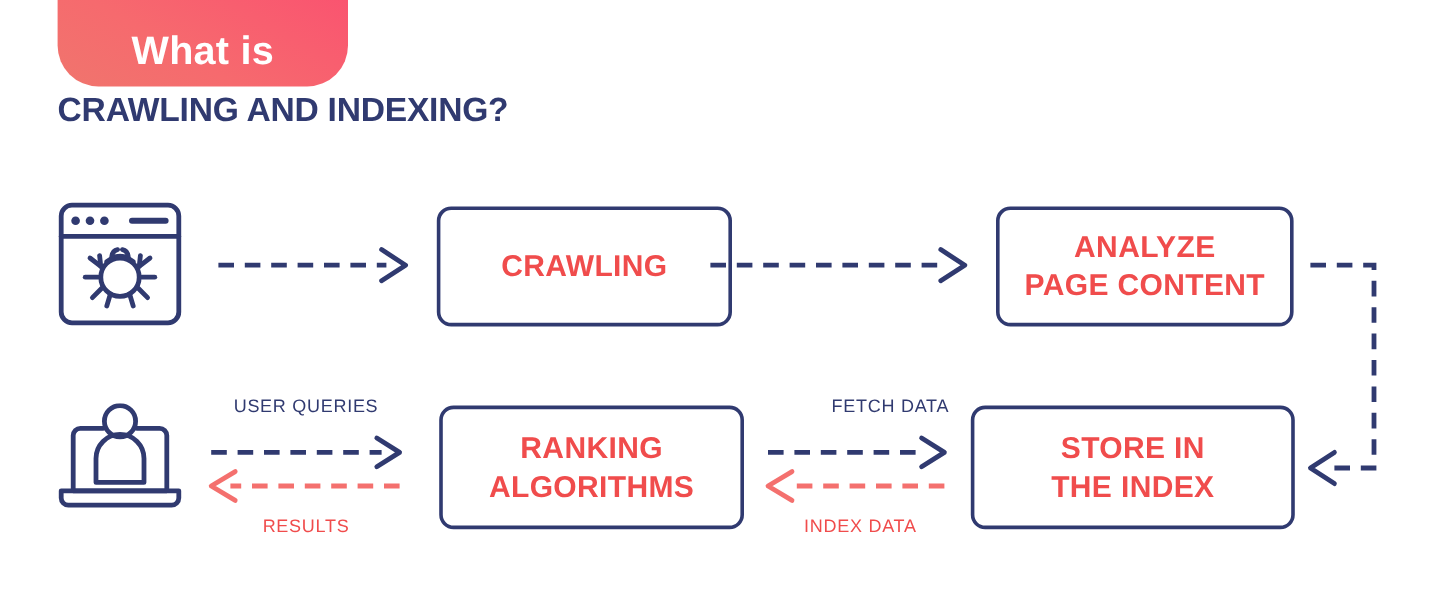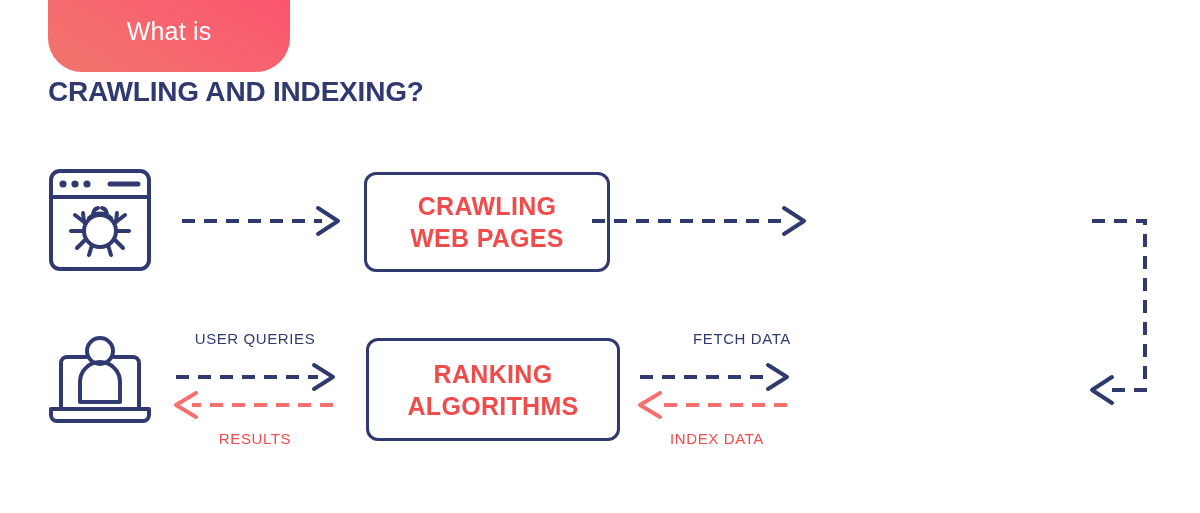--- a/index.html
+++ b/index.html
@@ -27,26 +27,26 @@
     left: 48px;
     top: -6px;
     width: 242px;
     height: 78px;
     border-radius: 0 0 34px 34px;
     background: linear-gradient(30deg, #f0756d 0%, #f66a6e 40%, #fa5370 100%);
   }
   .badge-label {
     position: absolute;
     left: 48px;
-    top: 11px;
+    top: 22px;
     width: 242px;
     text-align: center;
     color: #ffffff;
-    font-size: 25px;
-    font-weight: 400;
+    font-size: 33px;
+    font-weight: 700;
     letter-spacing: 0.2px;
     line-height: 40px;
   }
   .title {
     position: absolute;
     left: 48px;
     top: 68px;
     color: #303a70;
     font-size: 28px;
     font-weight: bold;
@@ -161,32 +161,43 @@
 
       <circle cx="52" cy="15" r="13"></circle>
 
       <path d="M32 66 V46 a20 20 0 0 1 40 0 V66 Z"></path>
     </g>
   </svg>
 
   <div class="node-box" id="box-crawling">
     <div>
       <span>CRAWLING</span>
-      <span>WEB PAGES</span>
-    </div>
-  </div>
-
+    </div>
+  </div>
+
+  <div class="node-box" id="box-analyze">
+    <div>
+      <span>ANALYZE</span>
+      <span>PAGE CONTENT</span>
+    </div>
+  </div>
 
   <div class="node-box" id="box-ranking">
     <div>
       <span>RANKING</span>
       <span>ALGORITHMS</span>
     </div>
   </div>
 
+  <div class="node-box" id="box-store">
+    <div>
+      <span>STORE IN</span>
+      <span>THE INDEX</span>
+    </div>
+  </div>
 
   <svg class="svg-layer">
 
     <g>
       <line x1="182" y1="221" x2="322" y2="221" stroke="#303a70" stroke-width="4" stroke-dasharray="13 9" stroke-linecap="butt"></line>
       <path d="M318 208 L338 221 L318 234" fill="none" stroke="#303a70" stroke-width="4" stroke-linecap="round" stroke-linejoin="round"></path>
     </g>
 
     <g>
       <line x1="592" y1="221" x2="788" y2="221" stroke="#303a70" stroke-width="4" stroke-dasharray="13 9" stroke-linecap="butt"></line>

